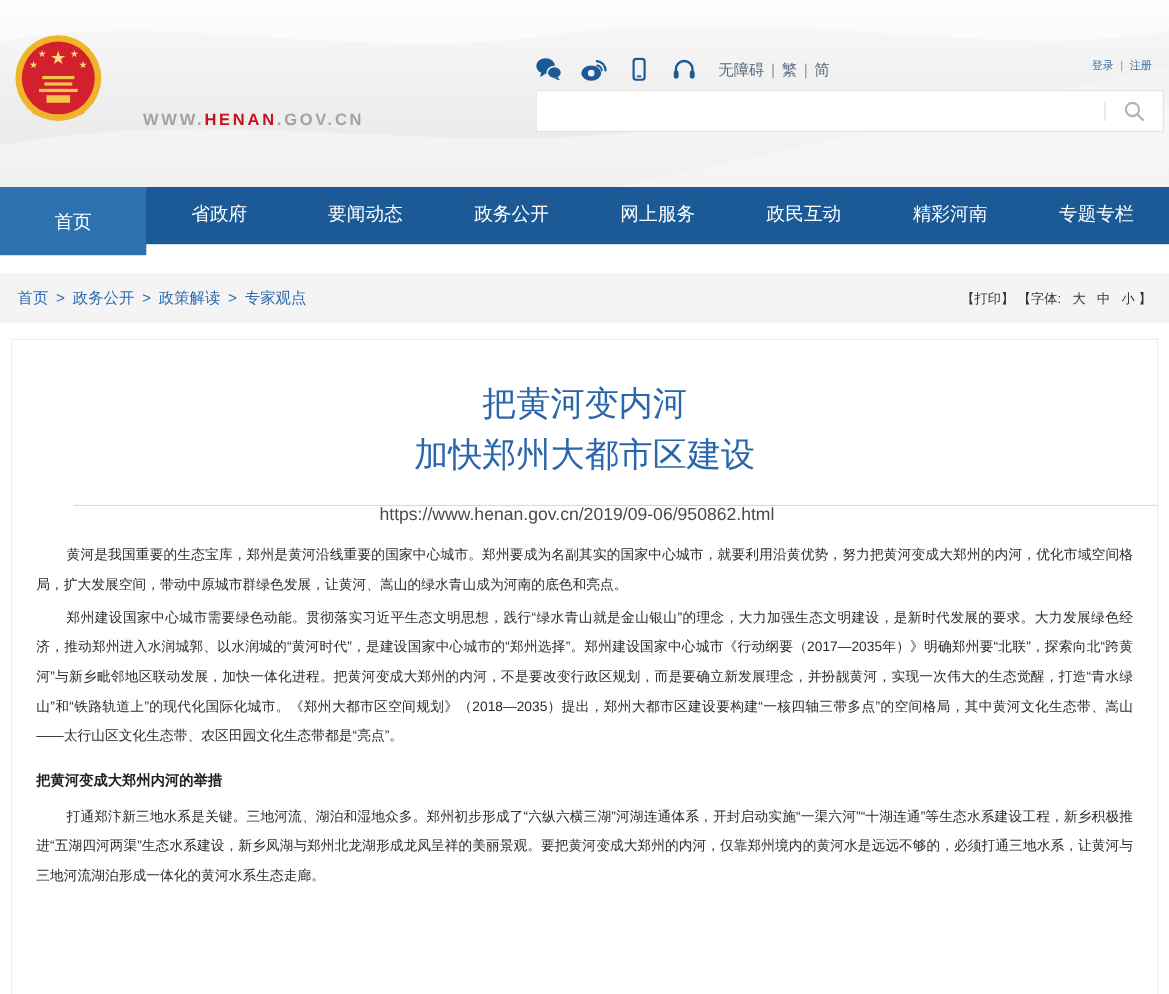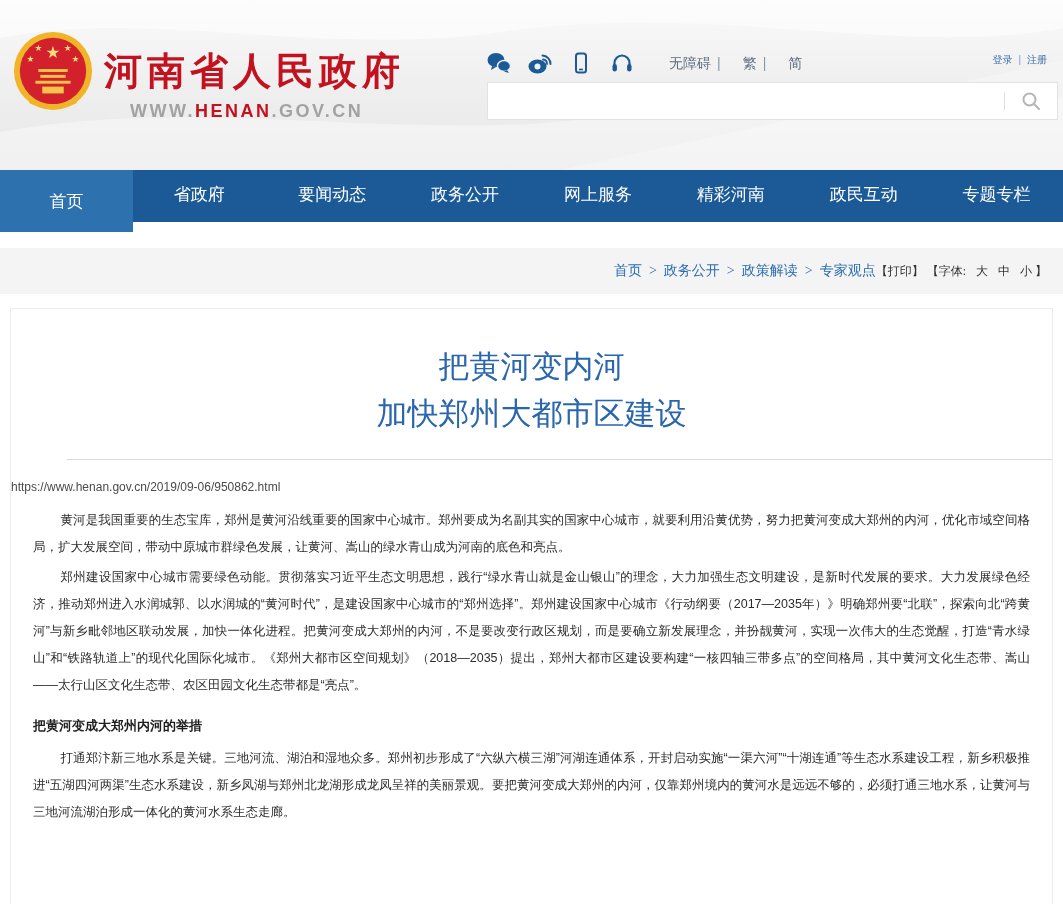--- a/index.html
+++ b/index.html
@@ -6,62 +6,62 @@
   html,body { width:1063px; height:904px; overflow:hidden; background:#fff;
     font-family:"Liberation Sans","DejaVu Sans",sans-serif; }
 
   
   .header { position:relative; width:100%; height:170px;
     background:linear-gradient(180deg,#fafafa 0%,#f0f0f0 45%,#e7e7e7 100%); overflow:hidden; }
   .header .waves { position:absolute; left:0; top:0; width:100%; height:100%; }
   .emblem { position:absolute; left:12px; top:30px; }
   .site-name { position:absolute; left:104px; top:46px; font-size:38px; font-weight:bold;
     color:#c3121f; letter-spacing:5px; white-space:nowrap; }
-  .site-url { position:absolute; left:130px; top:101px; font-size:18px; font-weight:bold;
+  .site-url { position:absolute; left:130px; top:101px; font-size:15px; font-weight:bold;
     color:#a2a2a2; letter-spacing:2.5px; }
   .site-url .hl { color:#c3121f; }
   .top-icons { position:absolute; left:487px; top:52px; display:flex; gap:17px; align-items:center; }
   .top-icons .ticon { width:24px; height:22px; cursor:pointer; }
   .access-links { position:absolute; left:653px; top:55px; font-size:14px; color:#5a6b80; }
-  .access-links .lnk { cursor:pointer;margin-left:16px; }
+  .access-links .lnk { cursor:pointer; }
   .access-links .sep { color:#8a97a8; margin:0 6px; }
   .auth-links { position:absolute; right:16px; top:53px; font-size:10px; color:#3c6da8; }
   .auth-links .lnk { cursor:pointer; }
   .auth-links .sep { margin:0 6px; color:#7d9cc0; }
   .search-bar { position:absolute; left:487px; top:82px; width:571px; height:38px;
     background:#fff; border:1px solid #e2e2e2; display:flex; align-items:center; }
   .search-bar input { flex:1; height:100%; border:none; outline:none; padding:0 12px;
     font-size:14px; background:transparent; }
   .search-divider { width:1px; height:18px; background:#ddd; }
   .search-btn { width:52px; height:100%; display:flex; align-items:center; justify-content:center;
     cursor:pointer; }
 
   
   .nav { position:relative; width:100%; height:52px; background:#1b5a96; display:flex; z-index:5; }
   .nav-item { flex:1; height:48px; display:flex; align-items:center; justify-content:center;
     color:#fff; font-size:17px; cursor:pointer; text-decoration:none; }
   .nav-item.active { background:#2d71ae; height:62px; }
 
   
   .crumb-bar { margin-top:26px; width:100%; height:46px; background:#f4f4f4;
-    display:flex; align-items:center; justify-content:flex-end; padding:0 16px;font-family:Liberation Serif, serif; }
+    display:flex; align-items:center; justify-content:space-between; padding:0 16px; }
   .crumbs { font-size:14px; color:#2a6cb0; }
   .crumbs .c-lnk { cursor:pointer; }
   .crumbs .c-sep { margin:0 7px; color:#2a6cb0; }
   .page-tools { font-size:12px; color:#333; }
   .page-tools .tool { cursor:pointer; }
   .page-tools .fsize { cursor:pointer; margin-left:7px; }
 
   
   .article { margin:14px 10px 0 10px; background:#fff; border:1px solid #ececec;
     min-height:620px; padding-bottom:24px; }
   .art-title { margin-top:34px; text-align:center; color:#2a66ad; font-size:31px;
     line-height:47px; font-weight:normal; }
   .title-divider { margin:22px 0 0 56px; border-top:1px solid #d9d9d9; }
-  .source-url { margin-top:20px; padding-right:14px; text-align:left; font-size:12px; color:#4a4a4a; }
+  .source-url { margin-top:0; padding-right:14px; text-align:center; font-size:16px; color:#4a4a4a; }
   .art-body { padding:10px 22px 0 22px; font-size:12.5px; color:#2b2b2b; line-height:27px; }
   .para { margin:3px 0; text-indent:2.2em; text-align:justify; }
   .para-heading { font-weight:bold; text-indent:0; margin:13px 0 6px 0; color:#1d1d1d; font-size:13px; }
 </style>
 </head>
 <body>
 
 <div class="header">
   <svg class="waves" viewBox="0 0 1063 170" preserveAspectRatio="none">
     <path d="M0,38 C150,8 320,58 500,32 C720,2 900,58 1063,28 L1063,0 L0,0 Z" fill="#ffffff" opacity="0.55"></path>
@@ -79,21 +79,20 @@
     <text x="65" y="33" font-size="9" fill="#ffd97a" text-anchor="middle">★</text>
     <g fill="#f5c44b">
       <rect x="27" y="40" width="30" height="3"></rect>
       <rect x="29" y="46" width="26" height="3"></rect>
       <rect x="24" y="52" width="36" height="3"></rect>
       <rect x="31" y="58" width="22" height="7"></rect>
     </g>
     <path d="M16,70 C30,78 54,78 68,70 L66,75 C52,82 32,82 18,75 Z" fill="#f0b428"></path>
   </svg>
 
-  <div class="site-name">河南省人民政府</div>
   <div class="site-url">
     <span>WWW.</span><span class="hl">HENAN</span><span>.GOV.CN</span>
   </div>
 
   <div class="top-icons">
     <svg class="ticon" viewBox="0 0 24 22">
       <ellipse cx="9" cy="8" rx="8.5" ry="7" fill="#1b5a96"></ellipse>
       <path d="M5 14 L4 18 L9 15 Z" fill="#1b5a96"></path>
       <ellipse cx="17" cy="14" rx="6.5" ry="5.5" fill="#1b5a96" stroke="#eef2f6" stroke-width="1.4"></ellipse>
       <path d="M20 18 L22 21 L17 19.5 Z" fill="#1b5a96"></path>
@@ -134,22 +133,22 @@
     </div>
   </div>
 </div>
 
 <div class="nav">
   <a class="nav-item active">首页</a>
   <a class="nav-item">省政府</a>
   <a class="nav-item">要闻动态</a>
   <a class="nav-item">政务公开</a>
   <a class="nav-item">网上服务</a>
+  <a class="nav-item">政民互动</a>
   <a class="nav-item">精彩河南</a>
-  <a class="nav-item">政民互动</a>
   <a class="nav-item">专题专栏</a>
 </div>
 
 <div class="crumb-bar">
   <div class="crumbs">
     <span class="c-lnk">首页</span><span class="c-sep">&gt;</span><span class="c-lnk">政务公开</span><span class="c-sep">&gt;</span><span class="c-lnk">政策解读</span><span class="c-sep">&gt;</span><span class="c-lnk">专家观点</span>
   </div>
   <div class="page-tools">
     <span class="tool">【打印】</span>
     <span>【字体:</span>

